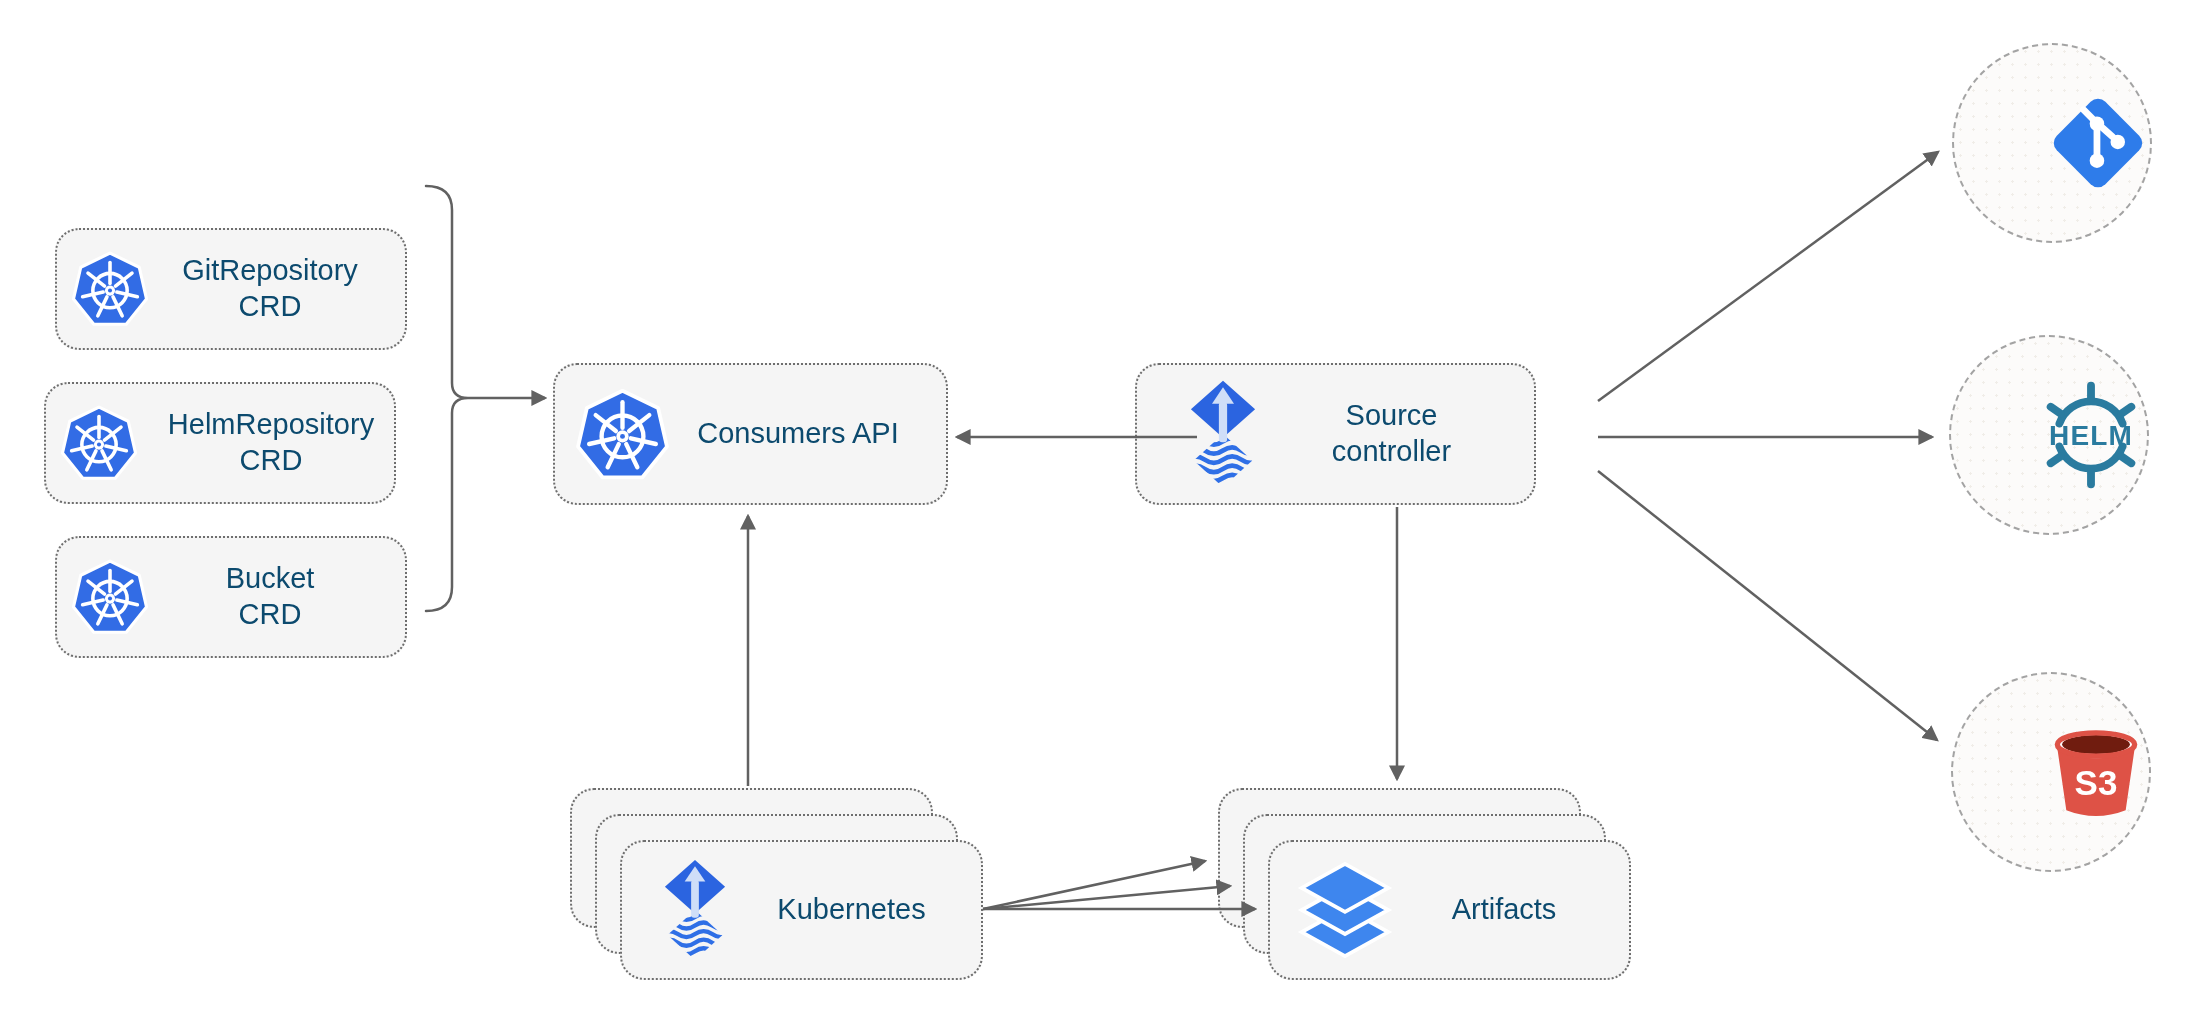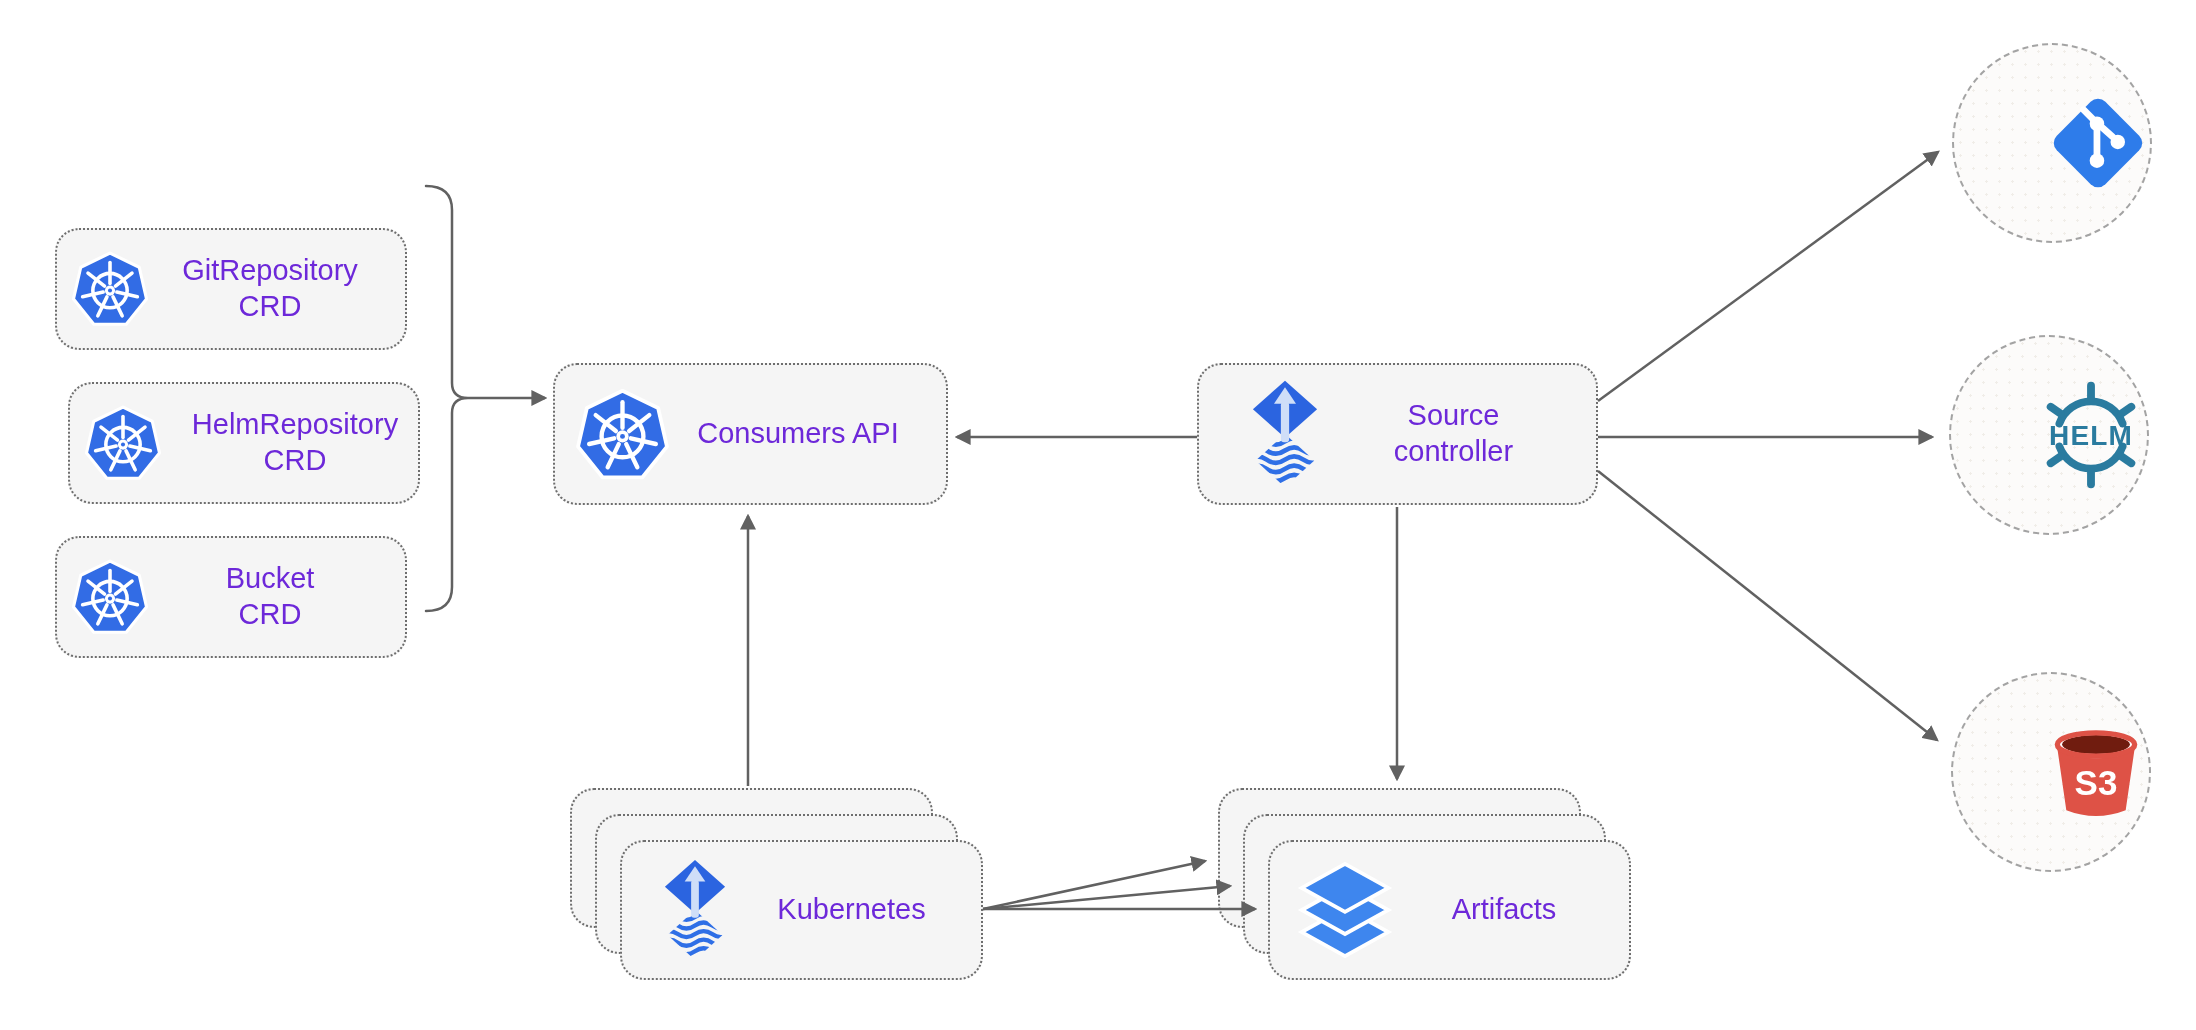--- a/index.html
+++ b/index.html
@@ -16,21 +16,21 @@
     border:2.5px dotted #6e6e6e;
     border-radius:24px;
     display:flex;align-items:center;
     box-sizing:border-box;
   }
   .node .label{
     flex:1;
     text-align:center;
     font-size:29px;
     line-height:1.24;
-    color:#6d28d9;
+    color:#0c4a6e;
     white-space:pre-line;
   }
   .icon{display:flex;align-items:center;justify-content:center;flex:0 0 auto;}
   .ghost{
     position:absolute;
     width:363px;height:140px;
     background:#f5f5f5;
     border:2.5px dotted #6e6e6e;
     border-radius:24px;
     box-sizing:border-box;
@@ -73,21 +73,21 @@
           <line x1="57" y1="46.4" x2="78.2" y2="29.6"></line>
         </g>
         <circle cx="50" cy="52" r="6.5" fill="#ffffff"></circle>
           <circle cx="50" cy="52" r="2.6" fill="#326CE5"></circle>
       </svg>
     </span>
     <div class="label">GitRepository
 CRD</div>
   </div>
 
-  <div class="node" style="left:68px;top:382px;width:352px;height:122px;padding:0 14px;gap:24px;">
+  <div class="node" style="left:44px;top:382px;width:352px;height:122px;padding:0 14px;gap:24px;">
     <span class="icon">
       <svg width="78" height="78" viewBox="0 0 100 100">
         <polygon points="50,4 12.5,22.1 3.2,62.7 29.2,95.2 70.8,95.2 96.8,62.7 87.5,22.1" fill="#326CE5" stroke="#ffffff" stroke-width="4" stroke-linejoin="round"></polygon>
         <g stroke="#ffffff" stroke-width="4.6" stroke-linecap="round" fill="none">
           <circle cx="50" cy="52" r="22"></circle>
           <line x1="50" y1="43" x2="50" y2="16"></line>
           <line x1="43" y1="46.4" x2="21.8" y2="29.6"></line>
           <line x1="41.2" y1="54" x2="14.9" y2="60"></line>
           <line x1="46.1" y1="60.1" x2="34.4" y2="84.4"></line>
           <line x1="53.9" y1="60.1" x2="65.6" y2="84.4"></line>
@@ -138,21 +138,21 @@
           <line x1="58.8" y1="54" x2="85.1" y2="60"></line>
           <line x1="57" y1="46.4" x2="78.2" y2="29.6"></line>
         </g>
         <circle cx="50" cy="52" r="6.5" fill="#ffffff"></circle>
           <circle cx="50" cy="52" r="2.6" fill="#326CE5"></circle>
       </svg>
     </span>
     <div class="label">Consumers API</div>
   </div>
 
-  <div class="node" style="left:1197px;top:363px;width:401px;height:142px;padding:0 20px 0 40px;">
+  <div class="node" style="left:1135px;top:363px;width:401px;height:142px;padding:0 20px 0 40px;">
     <span class="icon">
       <svg width="92" height="110" viewBox="0 0 100 120">
         <path d="M50 2 L85 33 L50 64 L15 33 Z" fill="#2b64e0"></path>
         <clipPath id="fluxwake1">
             <path d="M50 60 L82 89 L50 118 L18 89 Z"></path>
           </clipPath>
         <g clip-path="url(#fluxwake1)" stroke="#2f6fe6" stroke-width="5" fill="none">
           <path d="M10 68 Q20 61 30 68 T50 68 T70 68 T90 68"></path>
           <path d="M10 78 Q20 71 30 78 T50 78 T70 78 T90 78"></path>
           <path d="M10 88 Q20 81 30 88 T50 88 T70 88 T90 88"></path>

